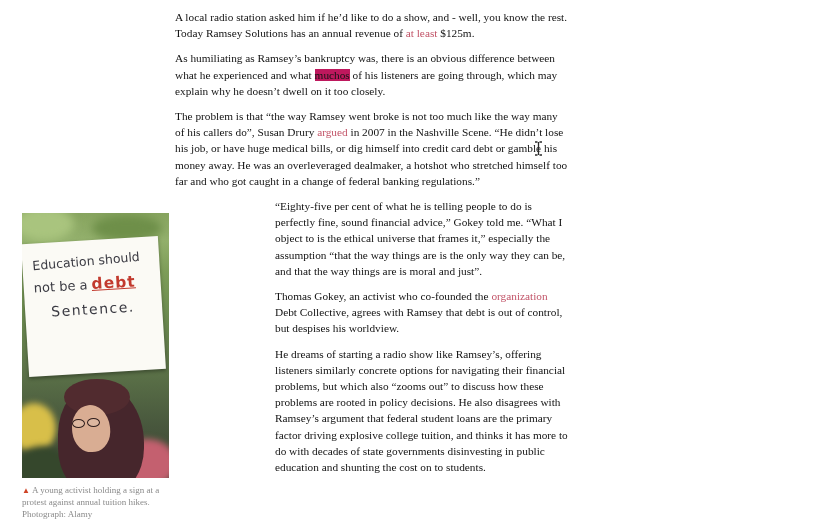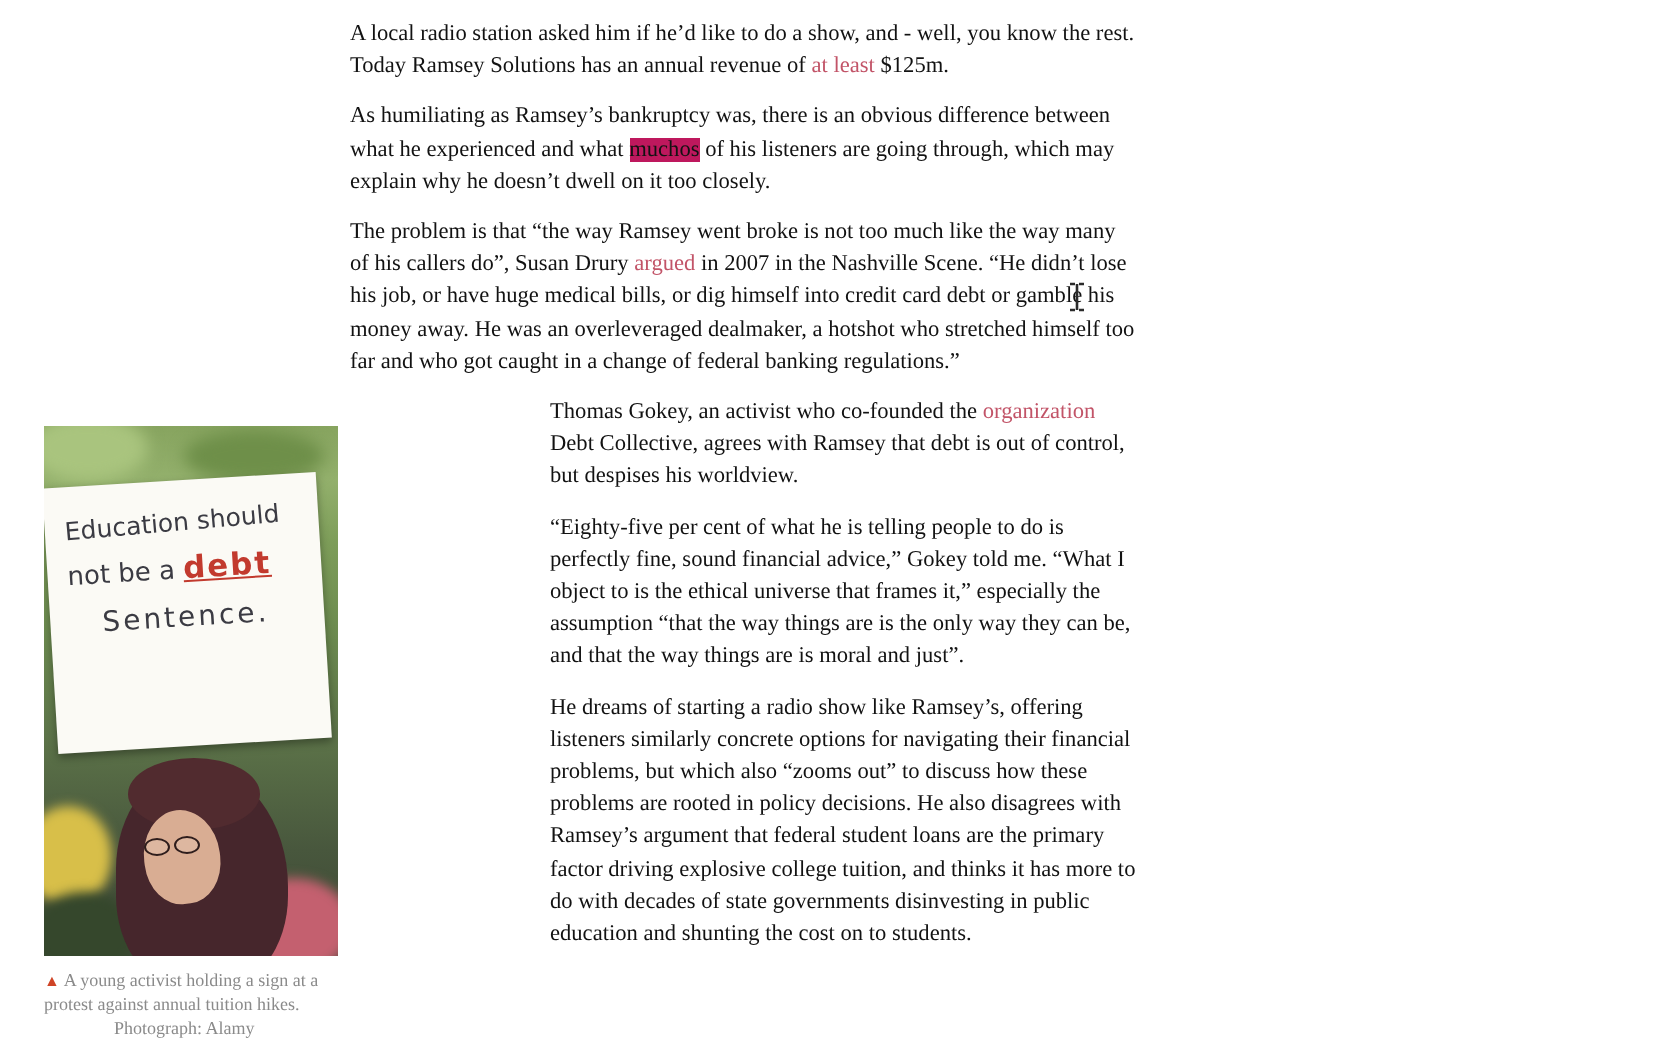--- a/index.html
+++ b/index.html
@@ -61,36 +61,36 @@
   }
   .glasses-l { left: 50px; top: 206px; }
   .glasses-r { left: 65px; top: 205px; }
   
   .caption {
     margin-top: 7px; width: 148px;
     font-family: Liberation Serif, serif;
     font-size: 9px; line-height: 11.5px; color: #8a8a8a;
   }
   .tri { color: #cf4426; font-size: 8px; margin-right: 2px; }
-  .credit { margin-top: 1px; margin-left: 35px; }
+  .credit { margin-top: 1px; }
   
   .ibeam { position: absolute; left: 534px; top: 141px; width: 9px; height: 15px; }
 </style>
 </head>
 <body>
 
 <div class="page">
 
   <div class="column" id="article-column">
       <p class="para"><span>A local radio station asked him if he’d like to do a show, and - well, you know the rest. Today Ramsey Solutions has an annual revenue of </span><span class="link">at least</span><span> $125m.</span></p>
       <p class="para"><span>As humiliating as Ramsey’s bankruptcy was, there is an obvious difference between what he experienced and what </span><span class="hl">muchos</span><span> of his listeners are going through, which may explain why he doesn’t dwell on it too closely.</span></p>
       <p class="para"><span>The problem is that “the way Ramsey went broke is not too much like the way many of his callers do”, Susan Drury </span><span class="link">argued</span><span> in 2007 in the Nashville Scene. “He didn’t lose his job, or have huge medical bills, or dig himself into credit card debt or gamble his money away. He was an overleveraged dealmaker, a hotshot who stretched himself too far and who got caught in a change of federal banking regulations.”</span></p>
       <div class="spacer"></div>
+      <p class="para"><span>“Eighty-five per cent of what he is telling people to do is perfectly fine, sound financial advice,” Gokey told me. “What I object to is the ethical universe that frames it,” especially the assumption “that the way things are is the only way they can be, and that the way things are is moral and just”.</span></p>
       <p class="para"><span>Thomas Gokey, an activist who co-founded the </span><span class="link">organization</span><span> Debt Collective, agrees with Ramsey that debt is out of control, but despises his worldview.</span></p>
-      <p class="para"><span>“Eighty-five per cent of what he is telling people to do is perfectly fine, sound financial advice,” Gokey told me. “What I object to is the ethical universe that frames it,” especially the assumption “that the way things are is the only way they can be, and that the way things are is moral and just”.</span></p>
       <p class="para"><span>He dreams of starting a radio show like Ramsey’s, offering listeners similarly concrete options for navigating their financial problems, but which also “zooms out” to discuss how these problems are rooted in policy decisions. He also disagrees with Ramsey’s argument that federal student loans are the primary factor driving explosive college tuition, and thinks it has more to do with decades of state governments disinvesting in public education and shunting the cost on to students.</span></p>
     </div>
 
   <figure class="figure">
     <div class="photo">
       <div class="leaf leaf-a"></div>
       <div class="leaf leaf-b"></div>
       <div class="blob blob-yellow"></div>
       <div class="blob blob-darkgreen"></div>
       <div class="blob blob-pink"></div>

